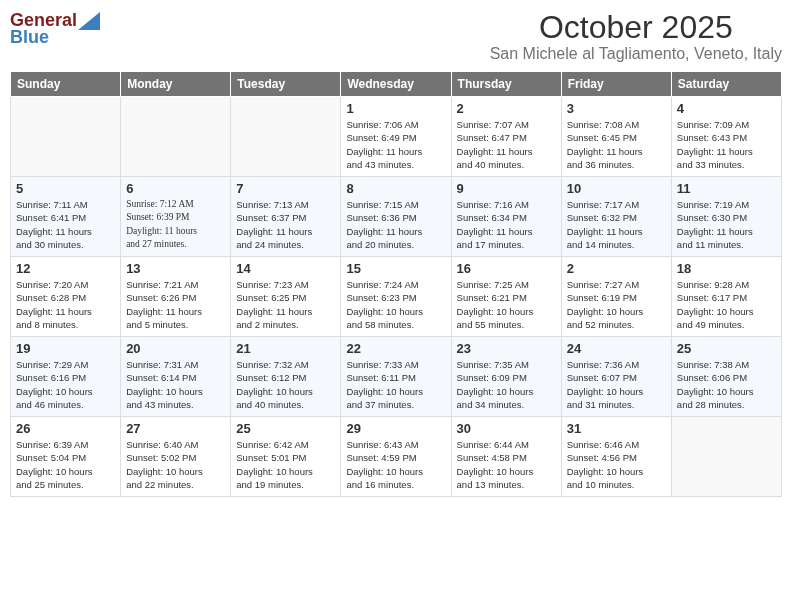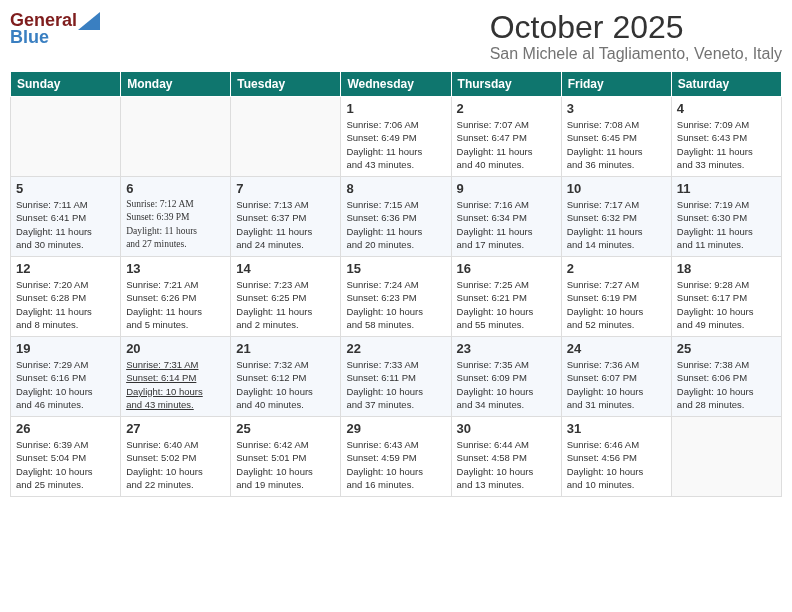--- a/index.html
+++ b/index.html
@@ -15,39 +15,39 @@
       align-items: flex-start;
       justify-content: space-between;
       margin-bottom: 8px;
     }
     .logo {
       display: flex;
       flex-direction: column;
       align-items: flex-start;
     }
     .title-section {
-      text-align: left;
+      text-align: center;
     }
     .month-title {
       font-size: 32px;
       font-weight: 300;
       color: #333;
       line-height: 1.1;
     }
     .location-title {
       font-size: 16px;
       color: #737373;
     }
     table {
       width: 100%;
       border-collapse: collapse;
       table-layout: fixed;
     }
     thead tr th {
-      background-color: #0f766e;
+      background-color: #737373;
       color: white;
       text-align: left;
       padding: 5px 6px;
       font-size: 12px;
       font-weight: bold;
       border: 1px solid #fff;
     }
     tbody tr td {
       border: 1px solid #ddd;
       vertical-align: top;
@@ -245,21 +245,21 @@
       <tr>
         <td>
           <div class="day-number">19</div>
           <div class="day-info" style="white-space: pre-line;">Sunrise: 7:29 AM
 Sunset: 6:16 PM
 Daylight: 10 hours
 and 46 minutes.</div>
         </td>
         <td>
           <div class="day-number">20</div>
-          <div class="day-info" style="white-space: pre-line; text-decoration: underline;">Sunrise: 7:31 AM
+          <div class="day-info" style="white-space: pre-line;">Sunrise: 7:31 AM
 Sunset: 6:14 PM
 Daylight: 10 hours
 and 43 minutes.</div>
         </td>
         <td>
           <div class="day-number">21</div>
           <div class="day-info" style="white-space: pre-line;">Sunrise: 7:32 AM
 Sunset: 6:12 PM
 Daylight: 10 hours
 and 40 minutes.</div>

